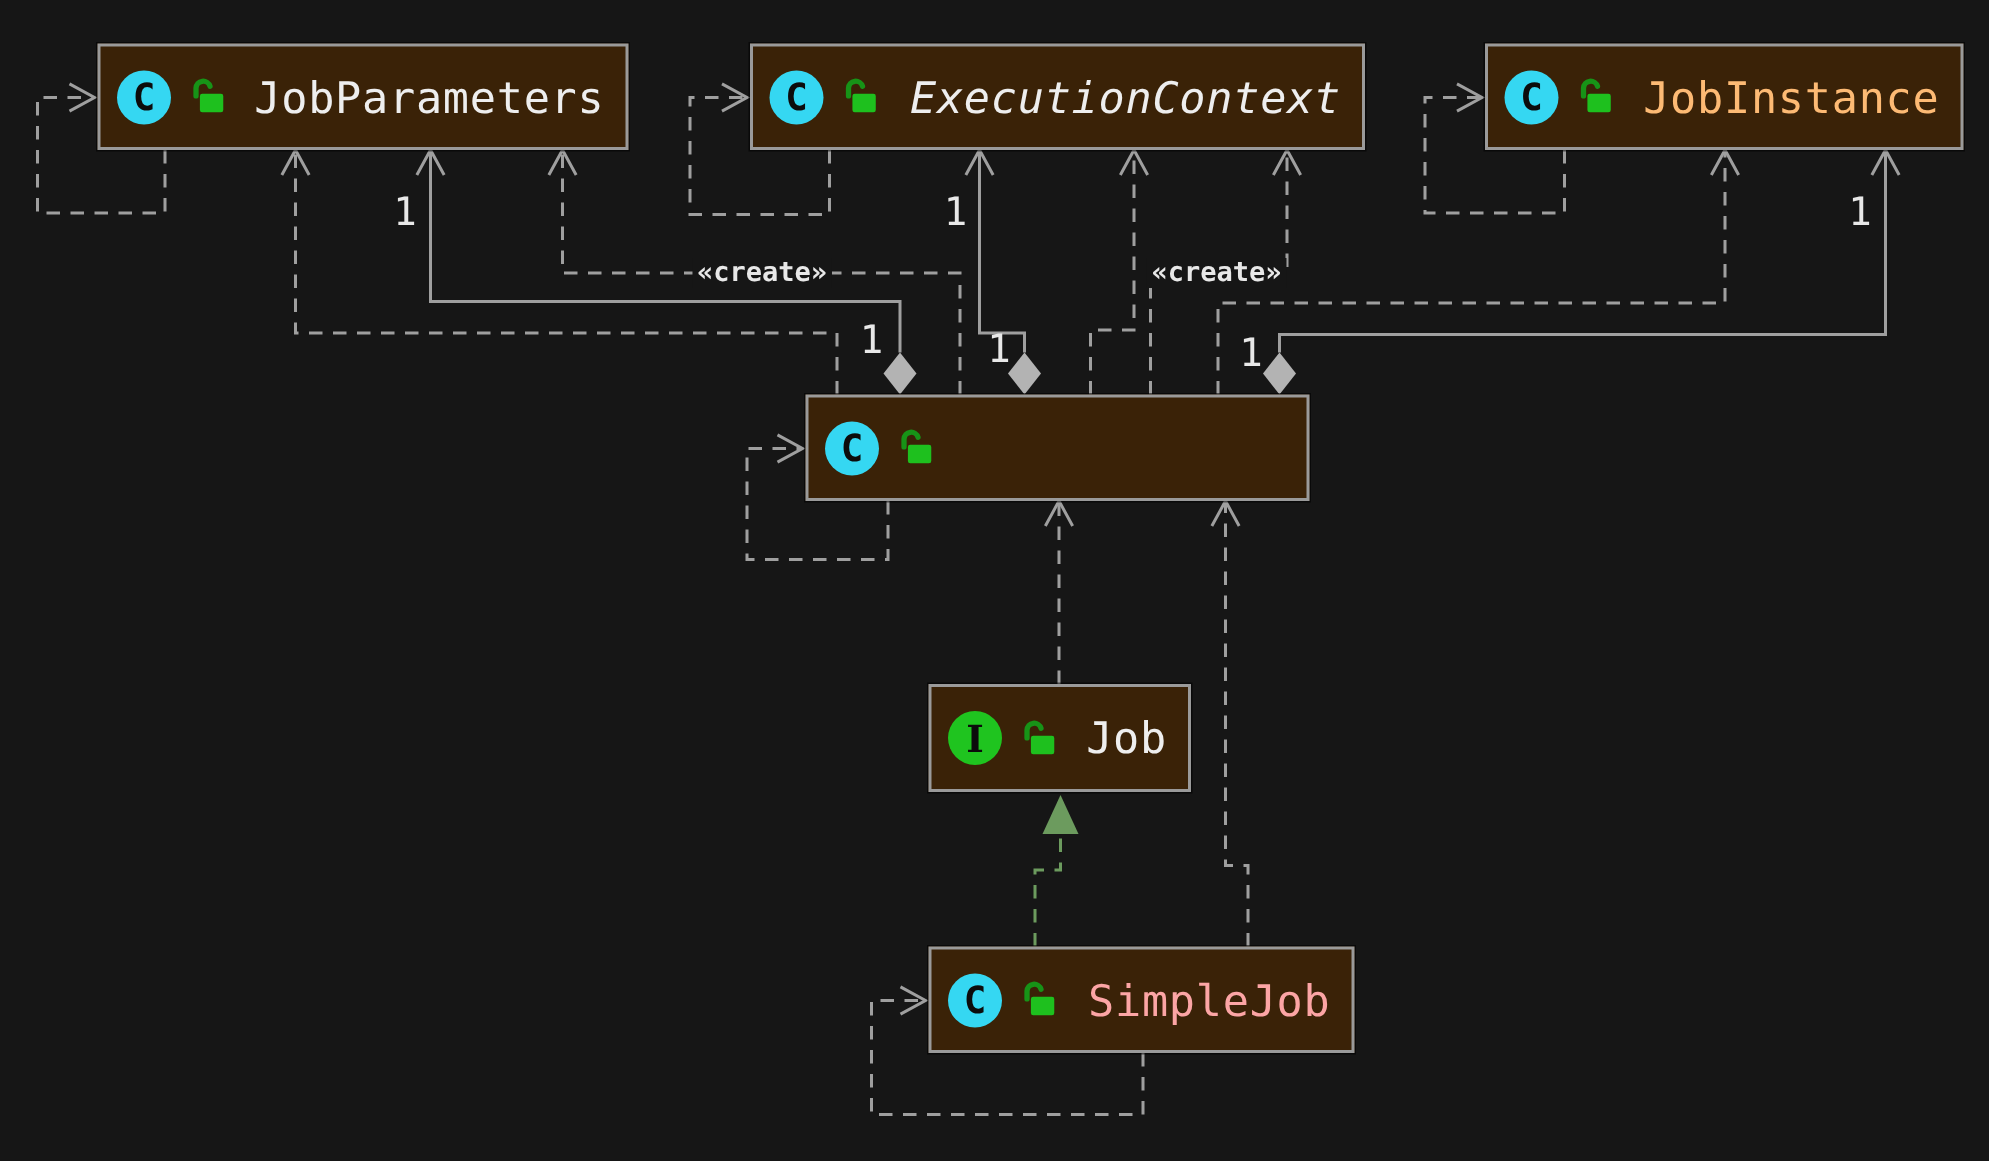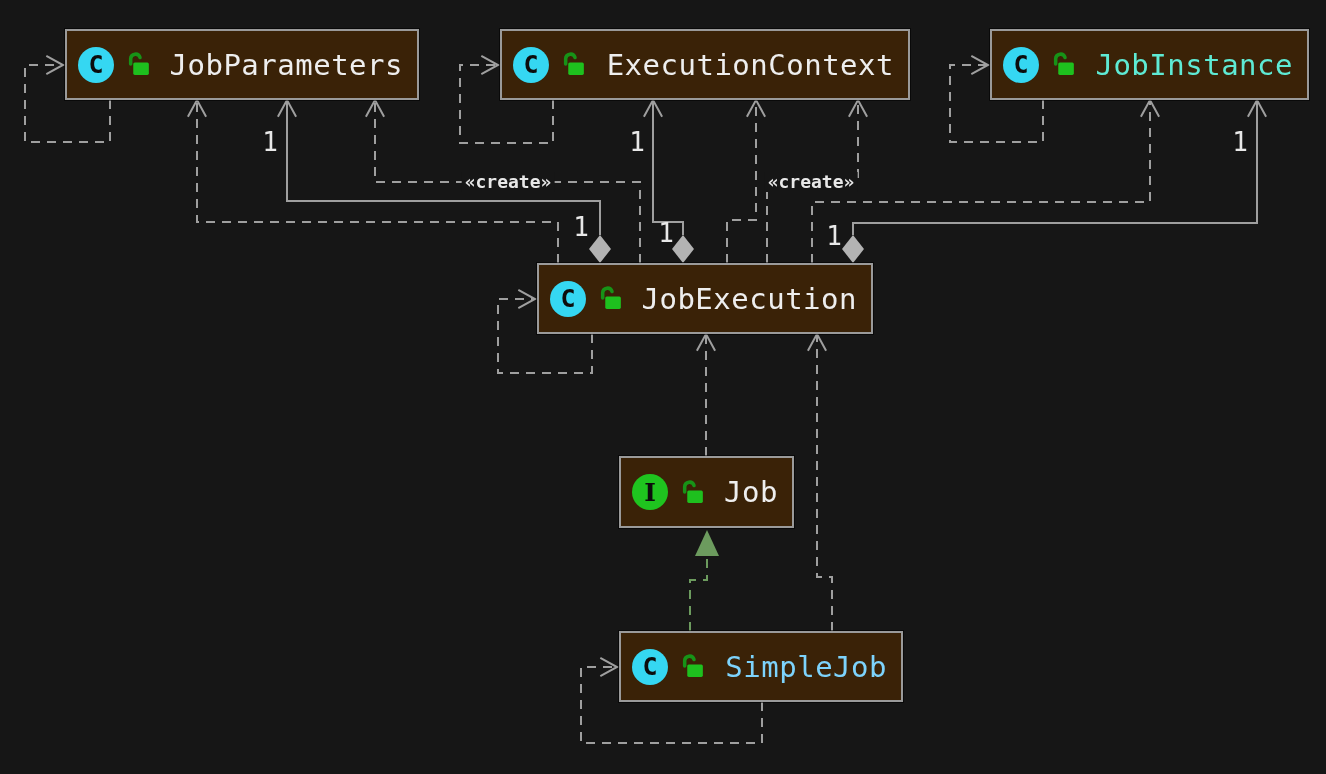--- a/index.html
+++ b/index.html
@@ -107,47 +107,46 @@
         <rect x="7" y="11" width="15" height="12" rx="1.5" fill="#1ec01e"></rect>
       </svg>
       <span class="node-label" style="color: rgb(238, 238, 238);">JobParameters</span>
     </div>
     <div class="node" style="left: 500px; top: 29px; width: 410px; height: 71px; background: rgb(58, 34, 7); border-color: rgb(154, 154, 154);">
       <span class="type-circle class" style="background: rgb(53, 215, 242); color: rgb(12, 12, 12);">C</span>
       <svg viewBox="0 0 26 26" class="lock">
         <path d="M4.5 12.5 V7.5 a4.6 4.6 0 0 1 9 -1.2" fill="none" stroke="#179317" stroke-width="3.4" stroke-linecap="round"></path>
         <rect x="7" y="11" width="15" height="12" rx="1.5" fill="#1ec01e"></rect>
       </svg>
-      <span class="node-label" style="color: rgb(238, 238, 238);">ExecutionContext</span>
+      <span class="node-label" style="color: rgb(238, 238, 238); font-style: italic;">ExecutionContext</span>
     </div>
     <div class="node" style="left: 990px; top: 29px; width: 319px; height: 71px; background: rgb(58, 34, 7); border-color: rgb(154, 154, 154);">
       <span class="type-circle class" style="background: rgb(53, 215, 242); color: rgb(12, 12, 12);">C</span>
       <svg viewBox="0 0 26 26" class="lock">
         <path d="M4.5 12.5 V7.5 a4.6 4.6 0 0 1 9 -1.2" fill="none" stroke="#179317" stroke-width="3.4" stroke-linecap="round"></path>
         <rect x="7" y="11" width="15" height="12" rx="1.5" fill="#1ec01e"></rect>
       </svg>
-      <span class="node-label" style="color: #5eead4;">JobInstance</span>
+      <span class="node-label" style="color: #fdba74;">JobInstance</span>
     </div>
     <div class="node" style="left: 537px; top: 263px; width: 336px; height: 71px; background: rgb(58, 34, 7); border-color: rgb(154, 154, 154);">
       <span class="type-circle class" style="background: rgb(53, 215, 242); color: rgb(12, 12, 12);">C</span>
       <svg viewBox="0 0 26 26" class="lock">
         <path d="M4.5 12.5 V7.5 a4.6 4.6 0 0 1 9 -1.2" fill="none" stroke="#179317" stroke-width="3.4" stroke-linecap="round"></path>
         <rect x="7" y="11" width="15" height="12" rx="1.5" fill="#1ec01e"></rect>
       </svg>
-      <span class="node-label" style="color: rgb(238, 238, 238);">JobExecution</span>
     </div>
     <div class="node" style="left: 619px; top: 456px; width: 175px; height: 72px; background: rgb(58, 34, 7); border-color: rgb(154, 154, 154);">
       <span class="type-circle interface" style="background: rgb(31, 196, 31); color: rgb(12, 12, 12);">I</span>
       <svg viewBox="0 0 26 26" class="lock">
         <path d="M4.5 12.5 V7.5 a4.6 4.6 0 0 1 9 -1.2" fill="none" stroke="#179317" stroke-width="3.4" stroke-linecap="round"></path>
         <rect x="7" y="11" width="15" height="12" rx="1.5" fill="#1ec01e"></rect>
       </svg>
       <span class="node-label" style="color: rgb(238, 238, 238);">Job</span>
     </div>
     <div class="node" style="left: 619px; top: 631px; width: 284px; height: 71px; background: rgb(58, 34, 7); border-color: rgb(154, 154, 154);">
       <span class="type-circle class" style="background: rgb(53, 215, 242); color: rgb(12, 12, 12);">C</span>
       <svg viewBox="0 0 26 26" class="lock">
         <path d="M4.5 12.5 V7.5 a4.6 4.6 0 0 1 9 -1.2" fill="none" stroke="#179317" stroke-width="3.4" stroke-linecap="round"></path>
         <rect x="7" y="11" width="15" height="12" rx="1.5" fill="#1ec01e"></rect>
       </svg>
-      <span class="node-label" style="color: #7dd3fc;">SimpleJob</span>
+      <span class="node-label" style="color: #fca5a5;">SimpleJob</span>
     </div>
   </div>
 
 </body></html>

